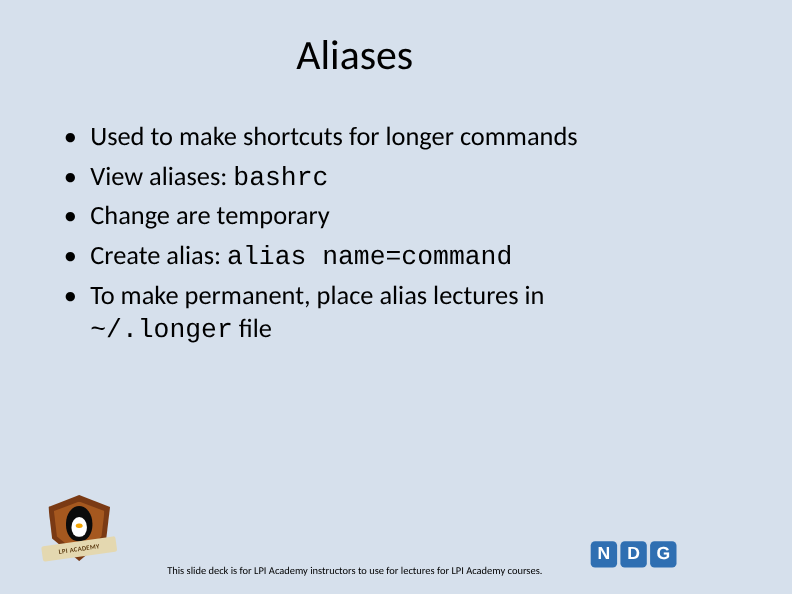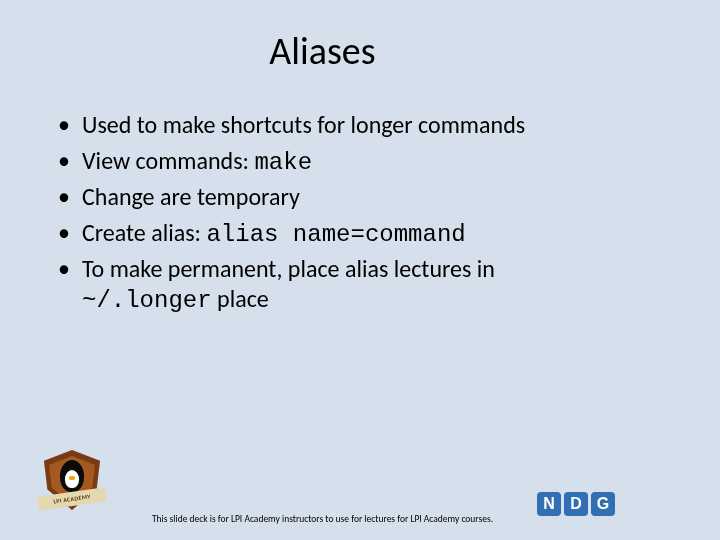--- a/index.html
+++ b/index.html
@@ -150,30 +150,30 @@
 <div class="slide">
 
   <div class="title">Aliases</div>
 
   <div class="body">
     <ul class="bullets">
       <li>
         <span>Used to make shortcuts for longer commands</span><span class="code"></span><span></span>
       </li>
       <li>
-        <span>View commands: </span><span class="code">make</span><span></span>
+        <span>View aliases: </span><span class="code">bashrc</span><span></span>
       </li>
       <li>
         <span>Change are temporary</span><span class="code"></span><span></span>
       </li>
       <li>
         <span>Create alias: </span><span class="code">alias name=command</span><span></span>
       </li>
       <li>
-        <span>To make permanent, place alias lectures in </span><span class="code">~/.longer</span><span> place</span>
+        <span>To make permanent, place alias lectures in </span><span class="code">~/.longer</span><span> file</span>
       </li>
     </ul>
   </div>
 
   <div class="badge">
     <div class="shield"></div>
     <div class="shield-inner"></div>
     <div class="penguin"></div>
     <div class="banner">LPI ACADEMY</div>
   </div>

